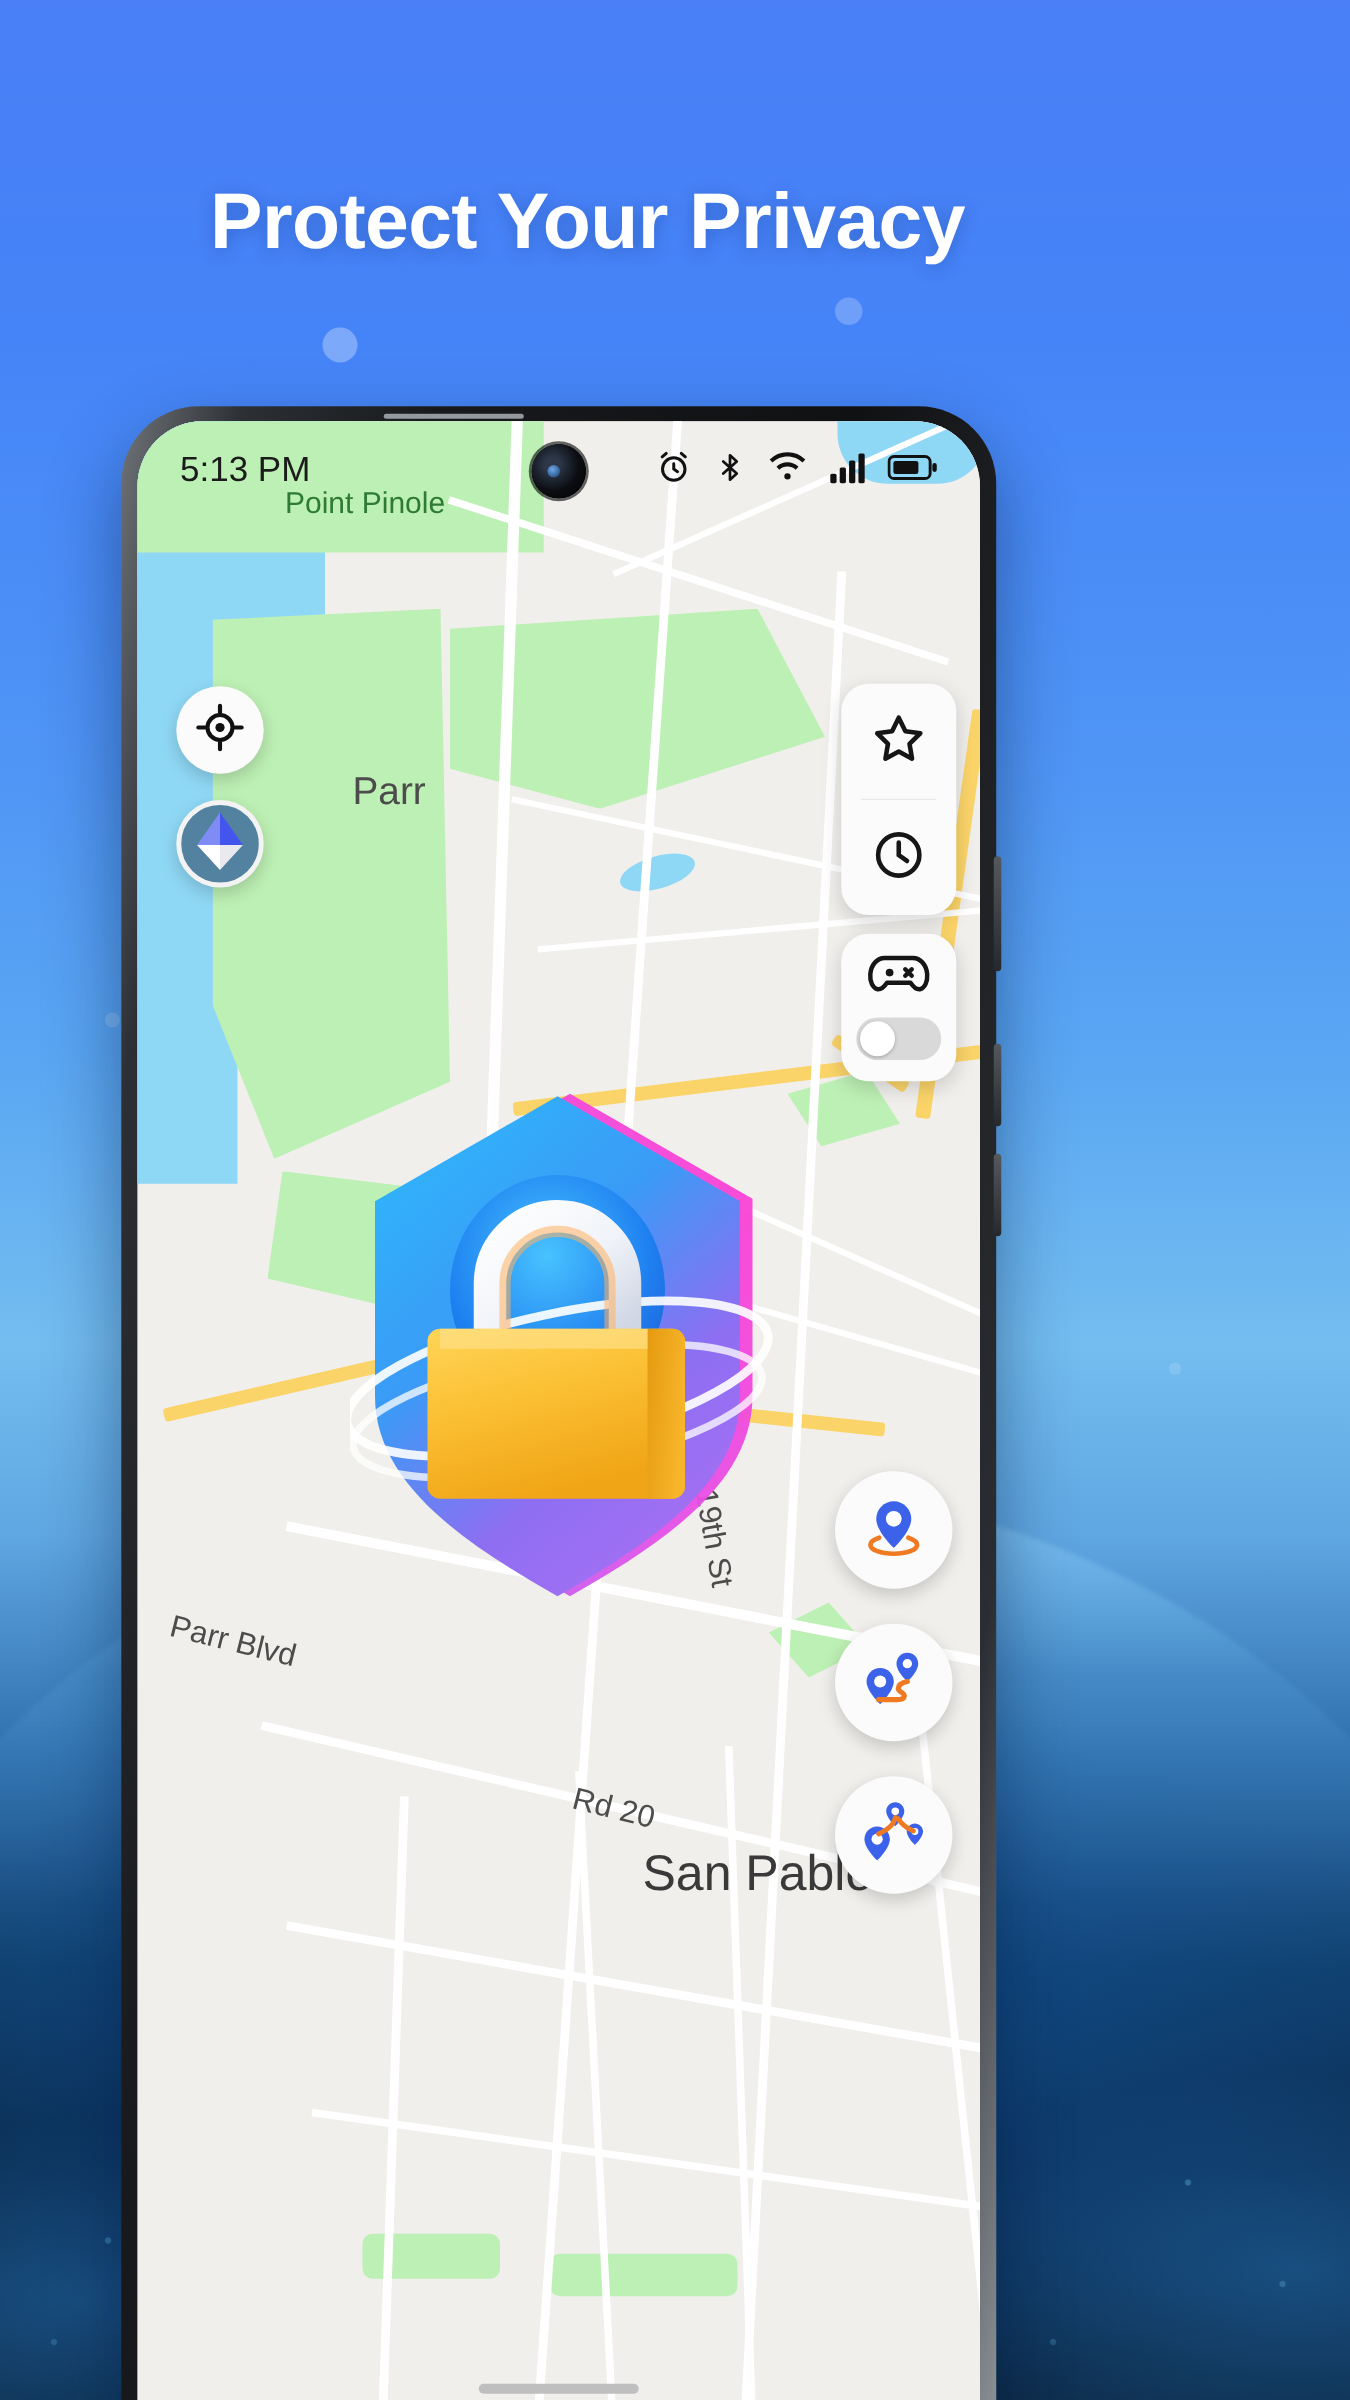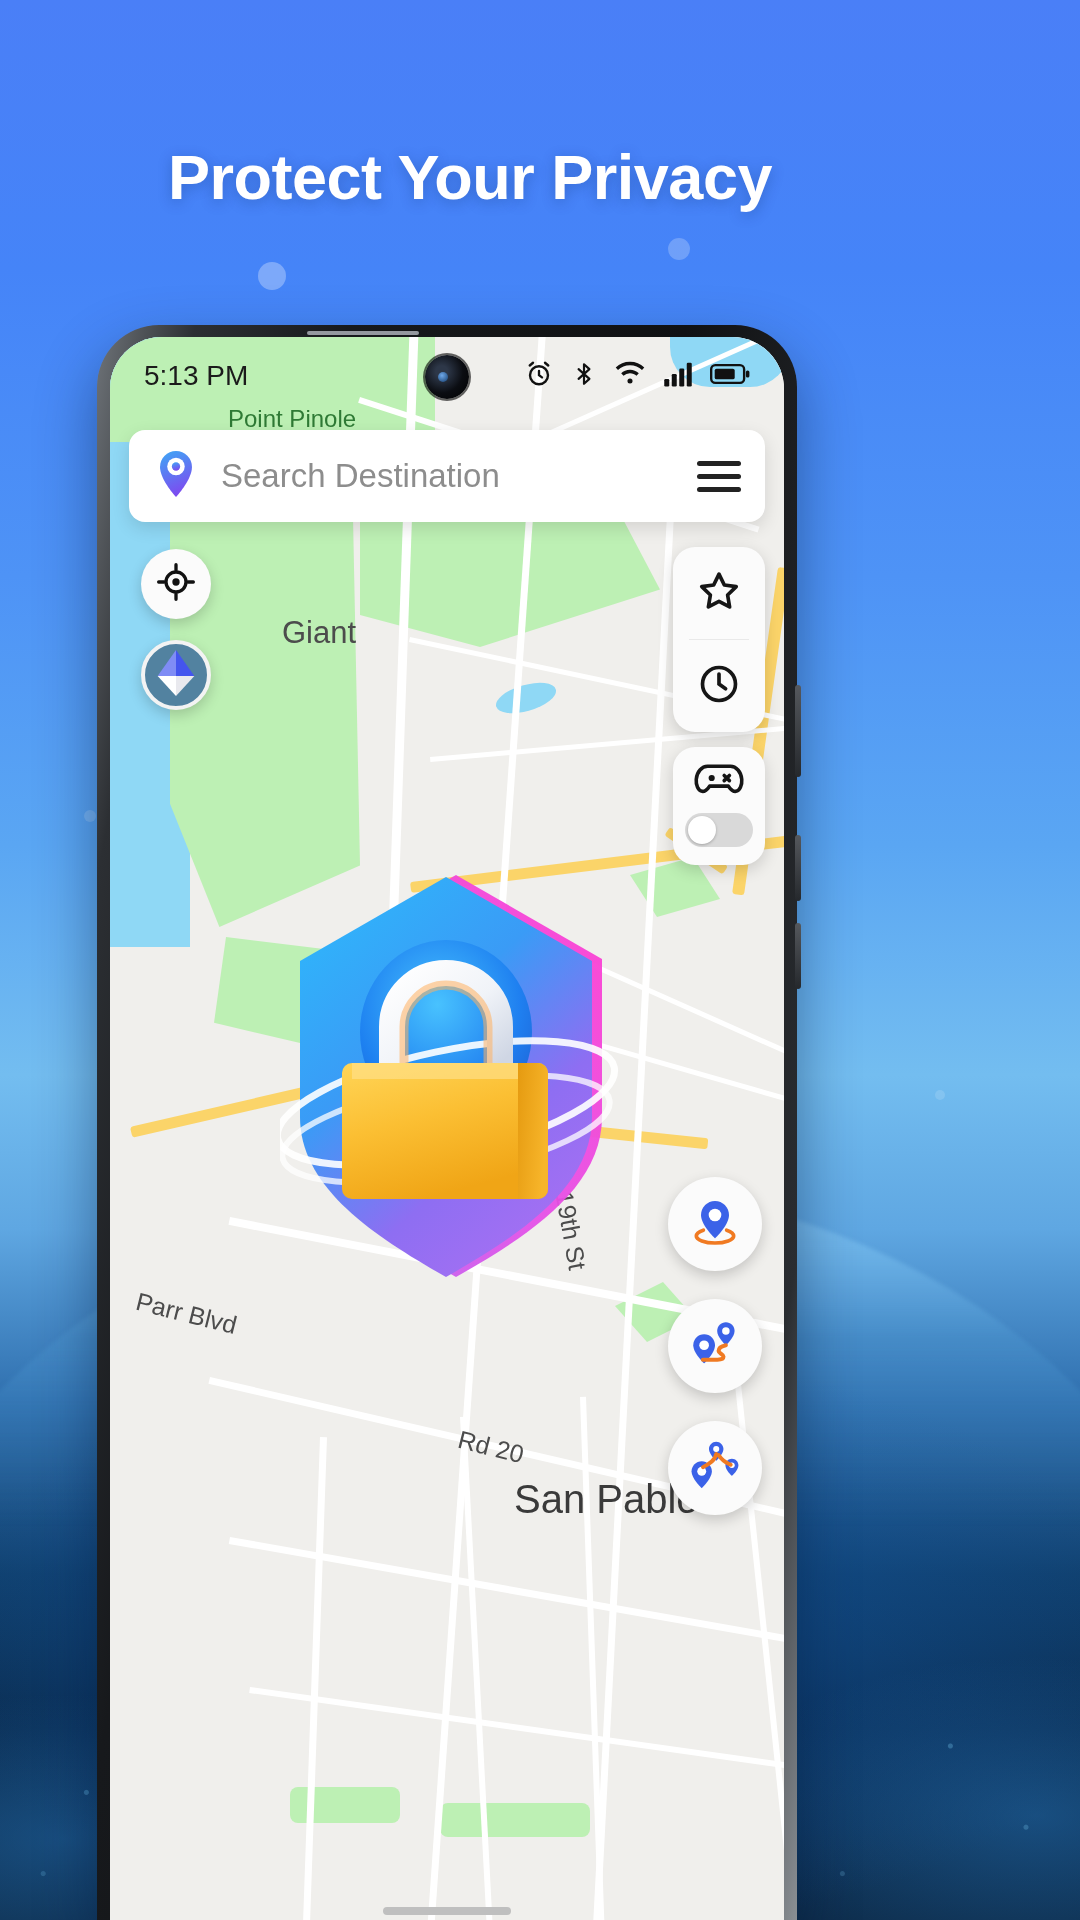--- a/index.html
+++ b/index.html
@@ -199,22 +199,22 @@
       <div class="road" style="left:350px;top:1080px;width:6px;height:540px;transform:rotate(-3deg);"></div>
       <div class="road" style="left:470px;top:1060px;width:6px;height:560px;transform:rotate(-2deg);"></div>
       <div class="road" style="left:620px;top:1000px;width:6px;height:620px;transform:rotate(-6deg);"></div>
       <div class="road" style="left:250px;top:60px;width:420px;height:6px;transform:rotate(18deg);"></div>
       <div class="road" style="left:380px;top:120px;width:320px;height:5px;transform:rotate(-24deg);"></div>
       <div class="road" style="left:300px;top:300px;width:420px;height:5px;transform:rotate(12deg);"></div>
       <div class="road" style="left:320px;top:420px;width:380px;height:5px;transform:rotate(-5deg);"></div>
       <div class="road" style="left:470px;top:620px;width:230px;height:5px;transform:rotate(24deg);"></div>
       <div class="road" style="left:470px;top:700px;width:230px;height:5px;transform:rotate(16deg);"></div>
 
-      <div class="maplabel park-name" style="left:118px;top:68px;">Point Pinole</div>
-      <div class="maplabel" style="left:172px;top:278px;font-size:31px;">Giant</div>
+      <div class="maplabel park-name" style="left:118px;top:52px;">Point Pinole</div>
+      <div class="maplabel" style="left:172px;top:278px;font-size:31px;">Parr</div>
       <div class="maplabel" style="left:468px;top:852px;transform:rotate(80deg);transform-origin:0 0;">19th St</div>
       <div class="maplabel" style="left:30px;top:950px;transform:rotate(14deg);transform-origin:0 0;">Parr Blvd</div>
       <div class="maplabel" style="left:352px;top:1088px;transform:rotate(14deg);transform-origin:0 0;">Rd 20</div>
       <div class="maplabel big" style="left:404px;top:1140px;">San Pablo</div>
     </div>
 
     <div id="statusbar">
       <div id="clocktext">5:13 PM</div>
       <div id="punchhole"></div>
       <div id="sysicons">
@@ -249,41 +249,20 @@
         <span>
           <svg width="40" height="26" viewBox="0 0 34 20" fill="none">
             <rect x="1" y="2.5" width="28" height="15" rx="3.5" stroke="#111" stroke-width="2"></rect>
             <rect x="30.5" y="7" width="3" height="6" rx="1.4" fill="#111"></rect>
             <rect x="4" y="5.5" width="17" height="9" rx="1.6" fill="#111"></rect>
           </svg>
         </span>
       </div>
     </div>
 
-    <div id="searchbar">
-      <span>
-        <svg width="42" height="50" viewBox="0 0 28 36">
-          <defs>
-              <linearGradient id="pg" x1="0" y1="0" x2="0.3" y2="1">
-            <stop offset="0%" stop-color="#3ea8f5"></stop>
-                <stop offset="100%" stop-color="#7b4df0"></stop>
-          </linearGradient>
-            </defs>
-          <path d="M14 1.5C7.6 1.5 2.5 6.6 2.5 13c0 8.3 9.3 19.2 11.5 21.6C16.2 32.2 25.5 21.3 25.5 13 25.5 6.6 20.4 1.5 14 1.5z" fill="url(#pg)"></path>
-          <circle cx="14" cy="12.6" r="6.3" fill="#fff"></circle>
-          <circle cx="14" cy="12.6" r="3" fill="url(#pg)"></circle>
-        </svg>
-      </span>
-      <span id="searchtext">Search Destination</span>
-      <span id="menubtn">
-        <i></i>
-          <i></i>
-          <i></i>
-      </span>
-    </div>
 
     <div class="fab" id="locate-fab">
       <span>
         <svg width="40" height="40" viewBox="0 0 24 24" fill="none" stroke="#111" stroke-width="2" stroke-linecap="round">
           <circle cx="12" cy="12" r="6"></circle>
             <circle cx="12" cy="12" r="2.2" fill="#111" stroke="none"></circle>
           <path d="M12 1.6v3.2M12 19.2v3.2M1.6 12h3.2M19.2 12h3.2"></path>
         </svg>
       </span>
     </div>

